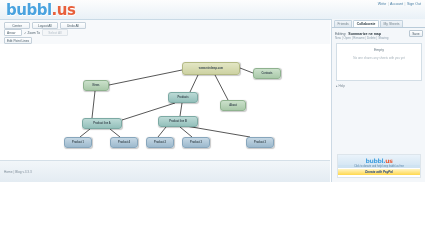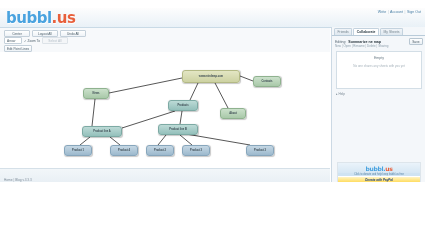--- a/index.html
+++ b/index.html
@@ -3,21 +3,21 @@
 <meta charset="utf-8">
 <style>
   html,body{margin:0;padding:0;}
   body{
     width:425px;height:182px;overflow:hidden;
     font-family:"Liberation Sans", sans-serif;
     font-size:4px;
     background:#ffffff;
     color:#333;
   }
-  .app{position:relative;width:425px;height:182px;margin-top:8px;}
+  .app{position:relative;width:425px;height:182px;}
 
   
   .header{
     position:absolute;left:0;top:0;width:425px;height:19px;
     background:linear-gradient(#ffffff,#eef4f9);
     border-bottom:1px solid #c9dae6;
   }
   .logo{
     position:absolute;left:6px;top:1px;
     font-family:"DejaVu Sans", sans-serif;

